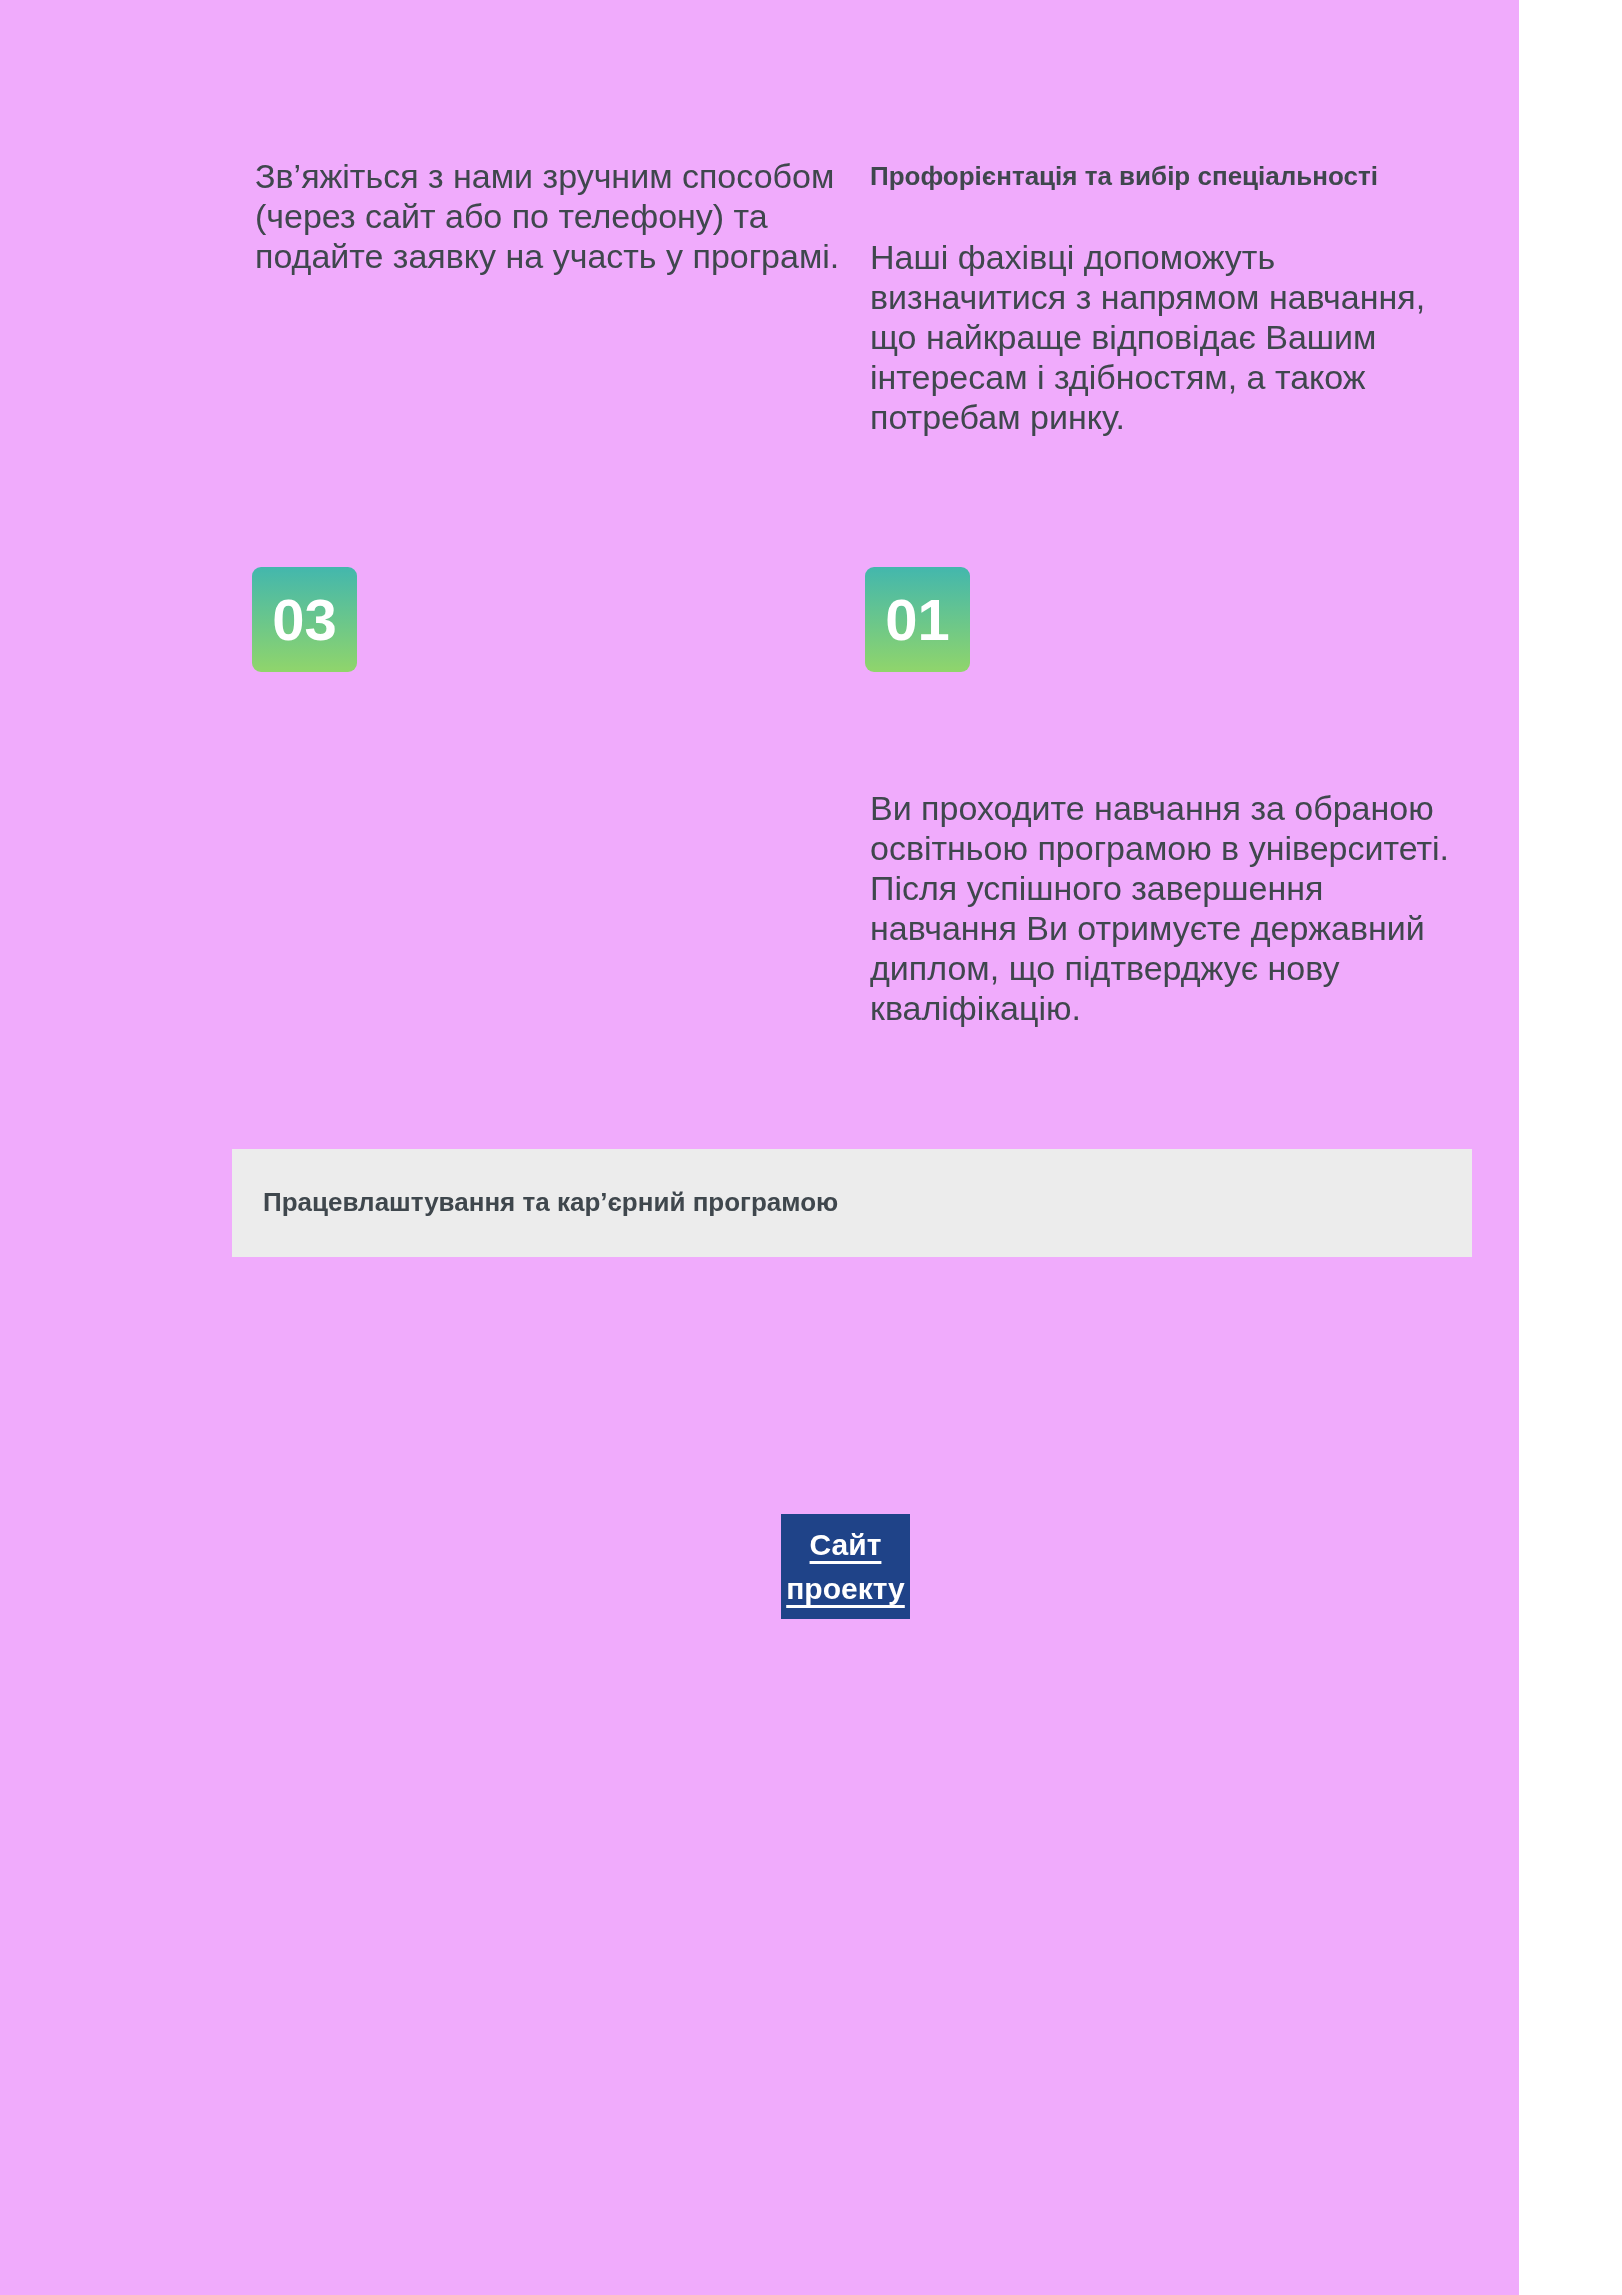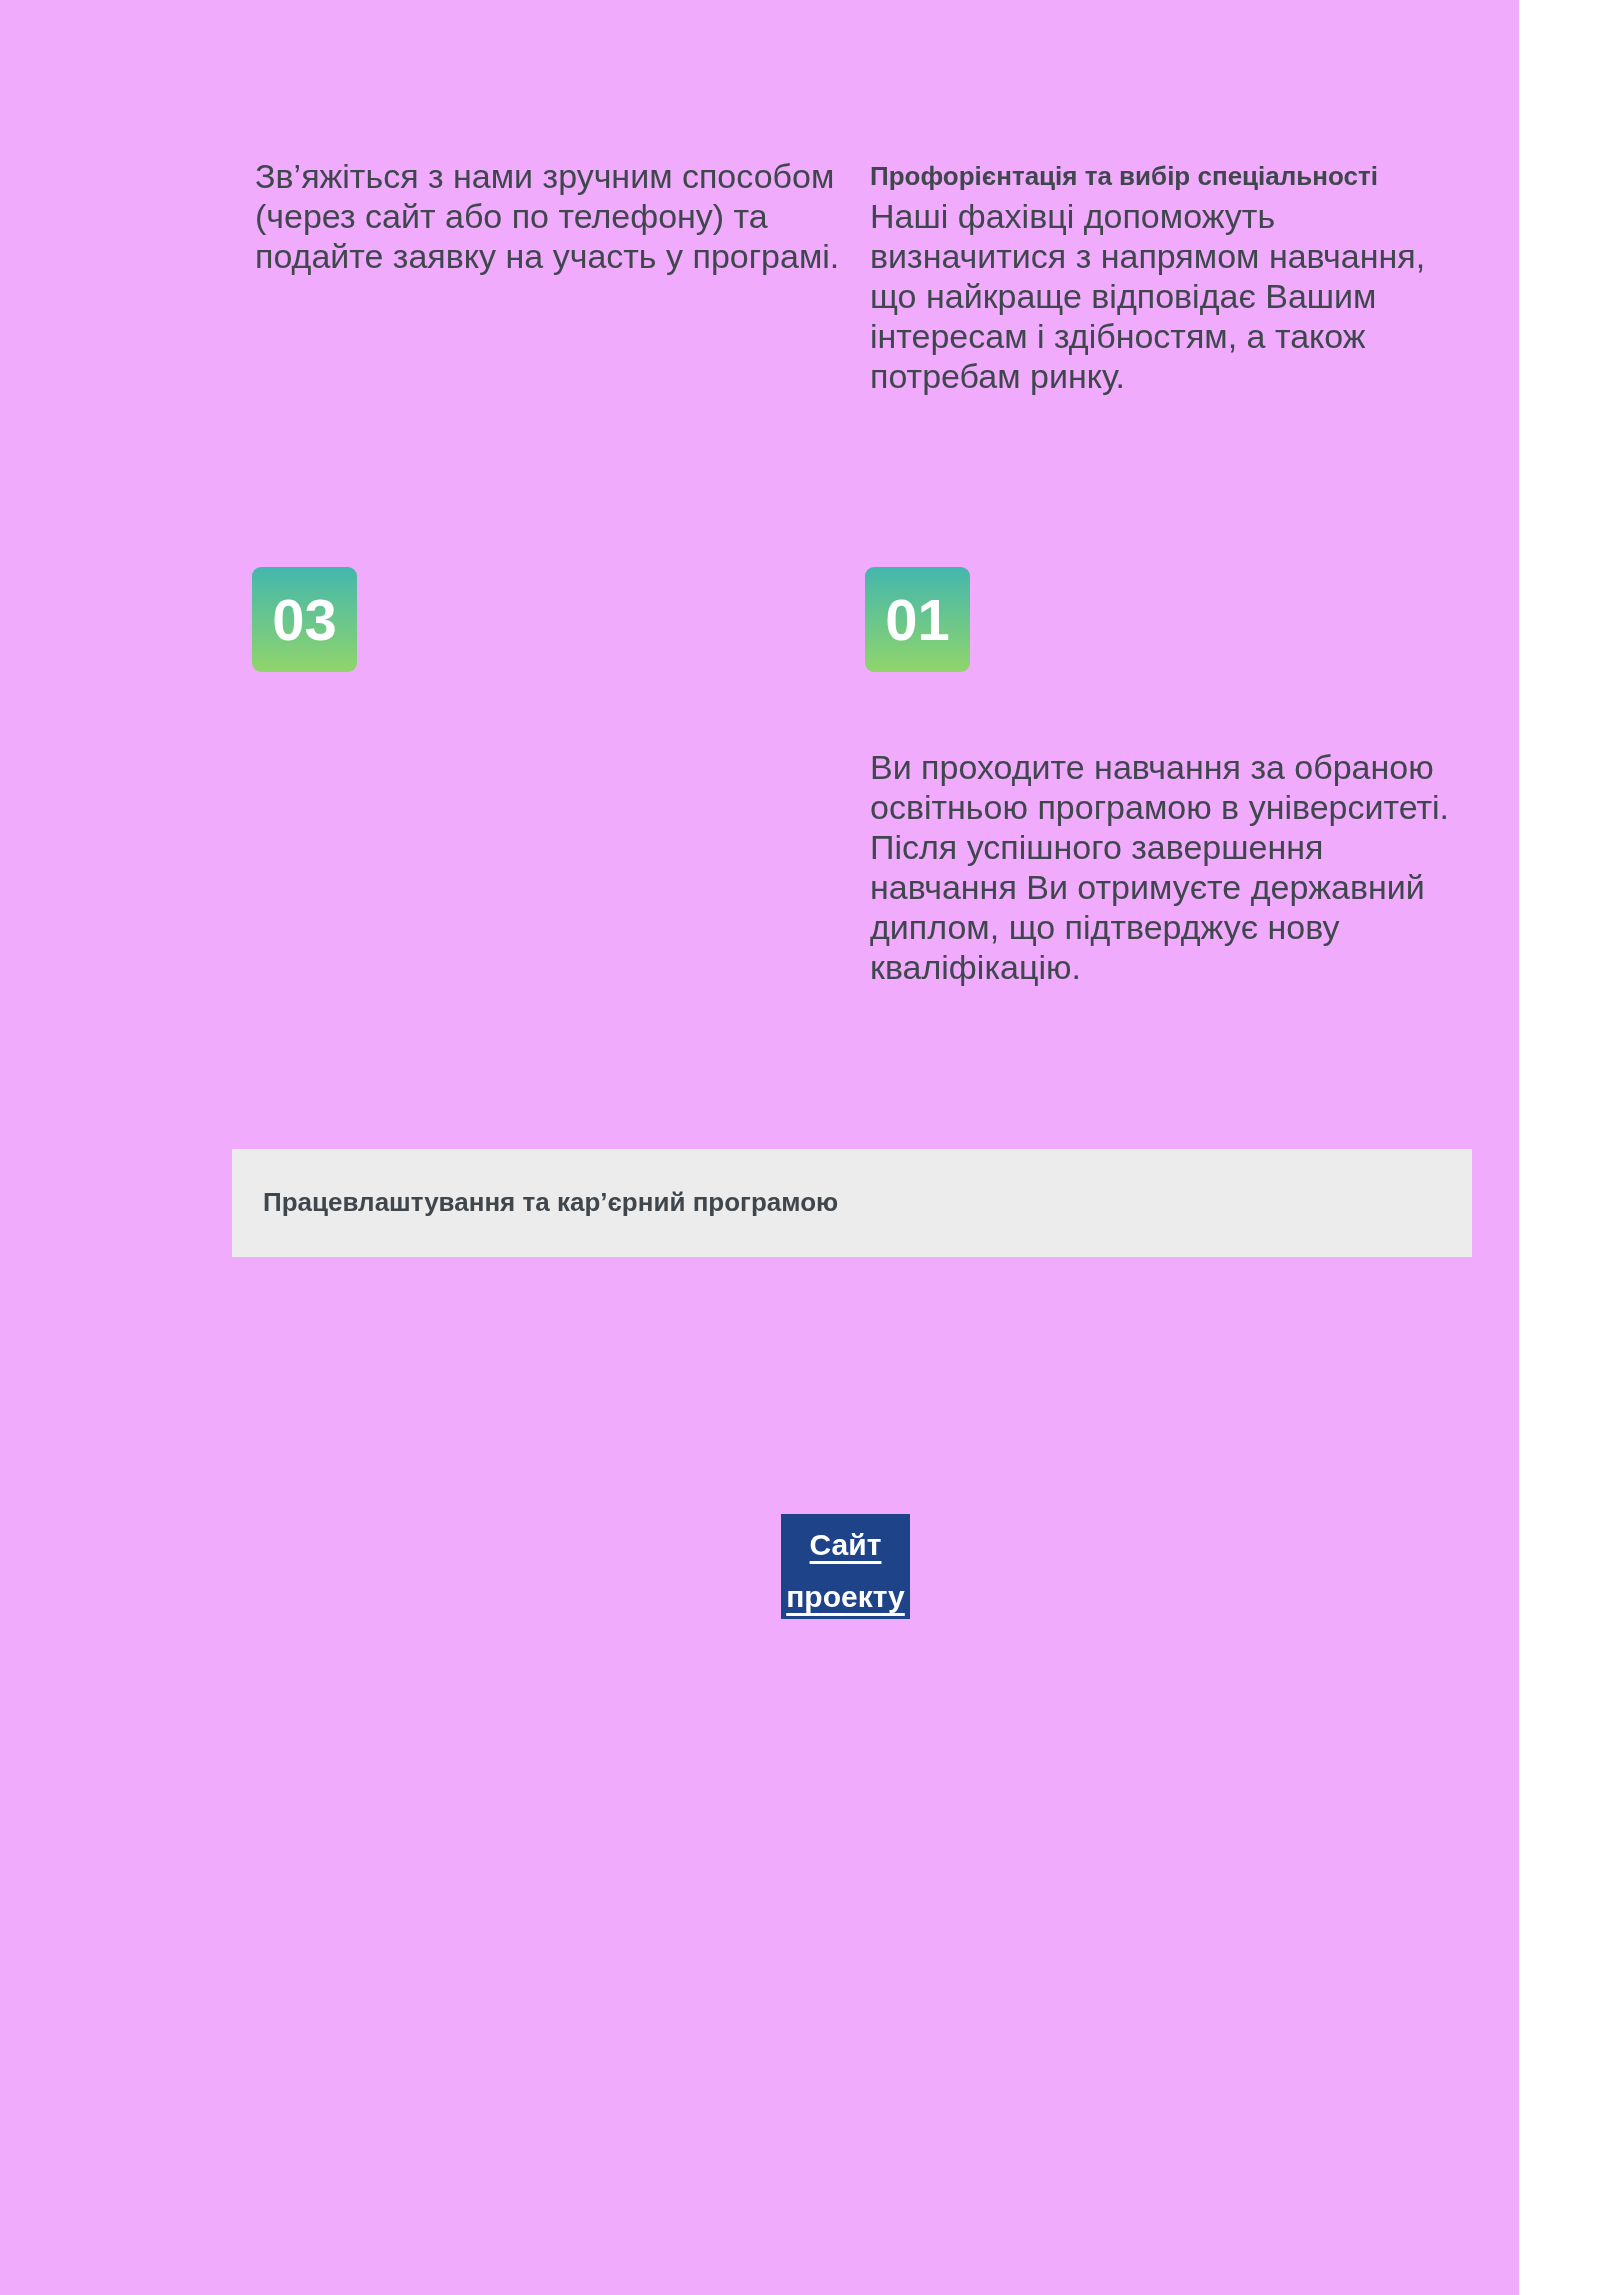--- a/index.html
+++ b/index.html
@@ -13,21 +13,21 @@
     font-family: "Liberation Sans", "DejaVu Sans", sans-serif;
     font-size: 34px;
     line-height: 40px;
     color: var(--text-color, #3F474D);
     overflow: hidden;
   }
 
   .abs { position: absolute; }
   p { margin: 0; }
   .h { margin: 0; font-weight: 700; font-size: 26px; line-height: 40px; }
-  .block p { }
+  .block p { margin-top: 41px; }
 
   #p-apply        { left: 255px;  top: 156px;  width: 589px; }
   #blk-orientation{ left: 870px; top: 156px;  width: 589px; }
 
   .badge {
     width: 105px; height: 105px;
     border-radius: 9px;
     background: linear-gradient(180deg, var(--badge-top, #43B7AD) 0%, var(--badge-bottom, #90D56B) 100%);
     display: flex; align-items: center; justify-content: center;
     color: var(--badge-text, #ffffff);
@@ -47,21 +47,20 @@
   #highlight-box p { margin-top: 34px; }
 
   #cta {
     left: 781px; top: 1514px;
     width: 129px; height: 105px;
     background: var(--button-bg, #1F4388);
     display: flex; flex-direction: column; align-items: center;
     padding-top: 9.2px;
     text-decoration: none;
     cursor: pointer;
-    justify-content: space-between;
   }
   .cta-line {
     color: var(--button-text, #ffffff);
     font-weight: 700;
     font-size: 30px;
     line-height: 44px;
     white-space: nowrap;
     text-decoration: underline;
     text-decoration-color: var(--button-text, #ffffff);
     text-decoration-thickness: 3.3px;

